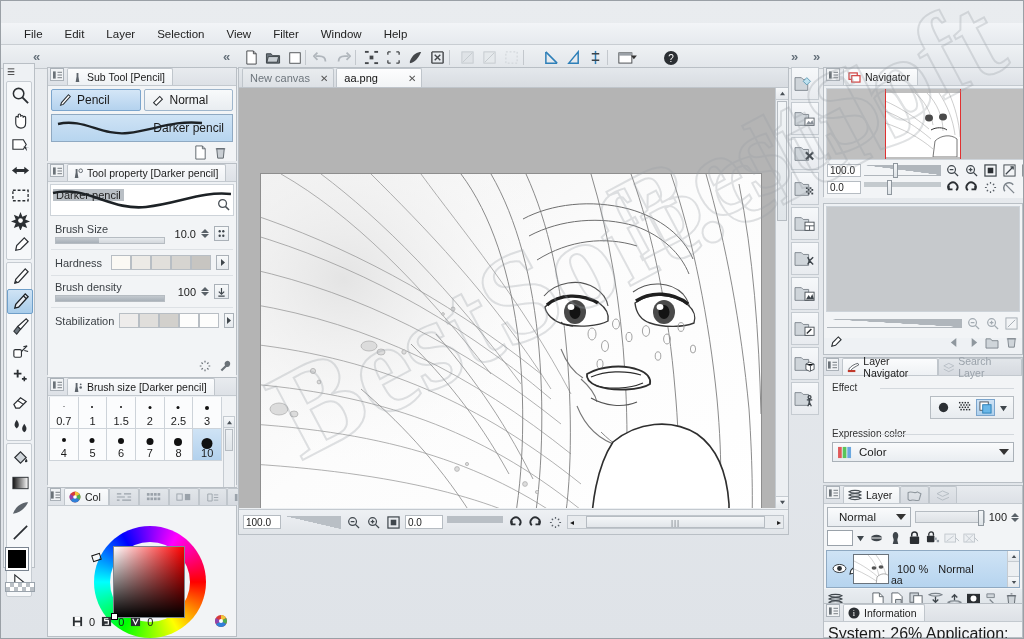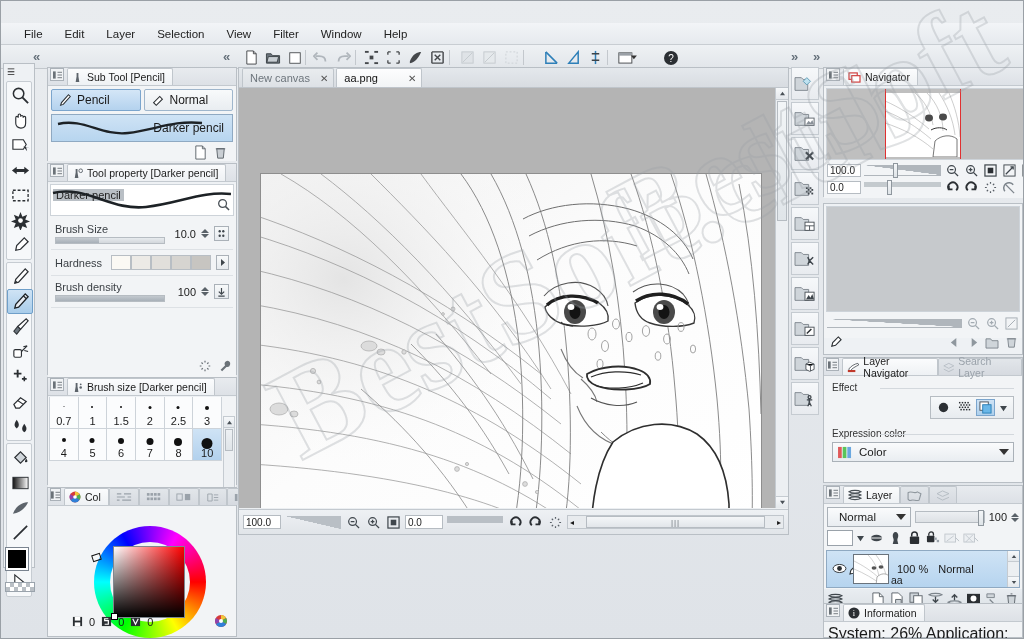--- a/index.html
+++ b/index.html
@@ -676,20 +676,35 @@
             <i class="up"></i>
             <i class="dn"></i>
           </div>
         <div class="arrowbtn">
           <svg width="9" height="10" viewBox="0 0 10 11">
               <path d="M5 1v6M2 5l3 3 3-3M1.5 10h7" stroke="#3f464c" stroke-width="1.3" fill="none"></path>
             </svg>
           </div>
       </div>
 
+      <div class="tp-row" style="border-bottom:none">
+        <div class="tp-label" style="width:62px">Stabilization</div>
+        <div class="segs">
+          <span style="background:#eeeceb"></span>
+          <span style="background:#e0dedb"></span>
+          <span style="background:#d2d0cc"></span>
+          <span style="background:#fdfdfc"></span>
+          <span style="background:#fdfdfc"></span>
+        </div>
+        <div class="arrowbtn">
+          <svg width="8" height="9" viewBox="0 0 8 9">
+              <path d="M2 1l4 3.5L2 8z" fill="#3f464c"></path>
+            </svg>
+          </div>
+      </div>
 
       <div class="tp-foot">
         <span>
           <svg width="14" height="14" viewBox="0 0 16 16">
               <g stroke="#6b7278" stroke-width="1.4" fill="none">
                 <path d="M8 2v2M8 12v2M2 8h2M12 8h2M4 4l1.5 1.5M10.5 10.5L12 12M12 4l-1.5 1.5M5.5 10.5L4 12"></path>
               </g>
             </svg></span>
         <span>
           <svg width="14" height="14" viewBox="0 0 16 16">

